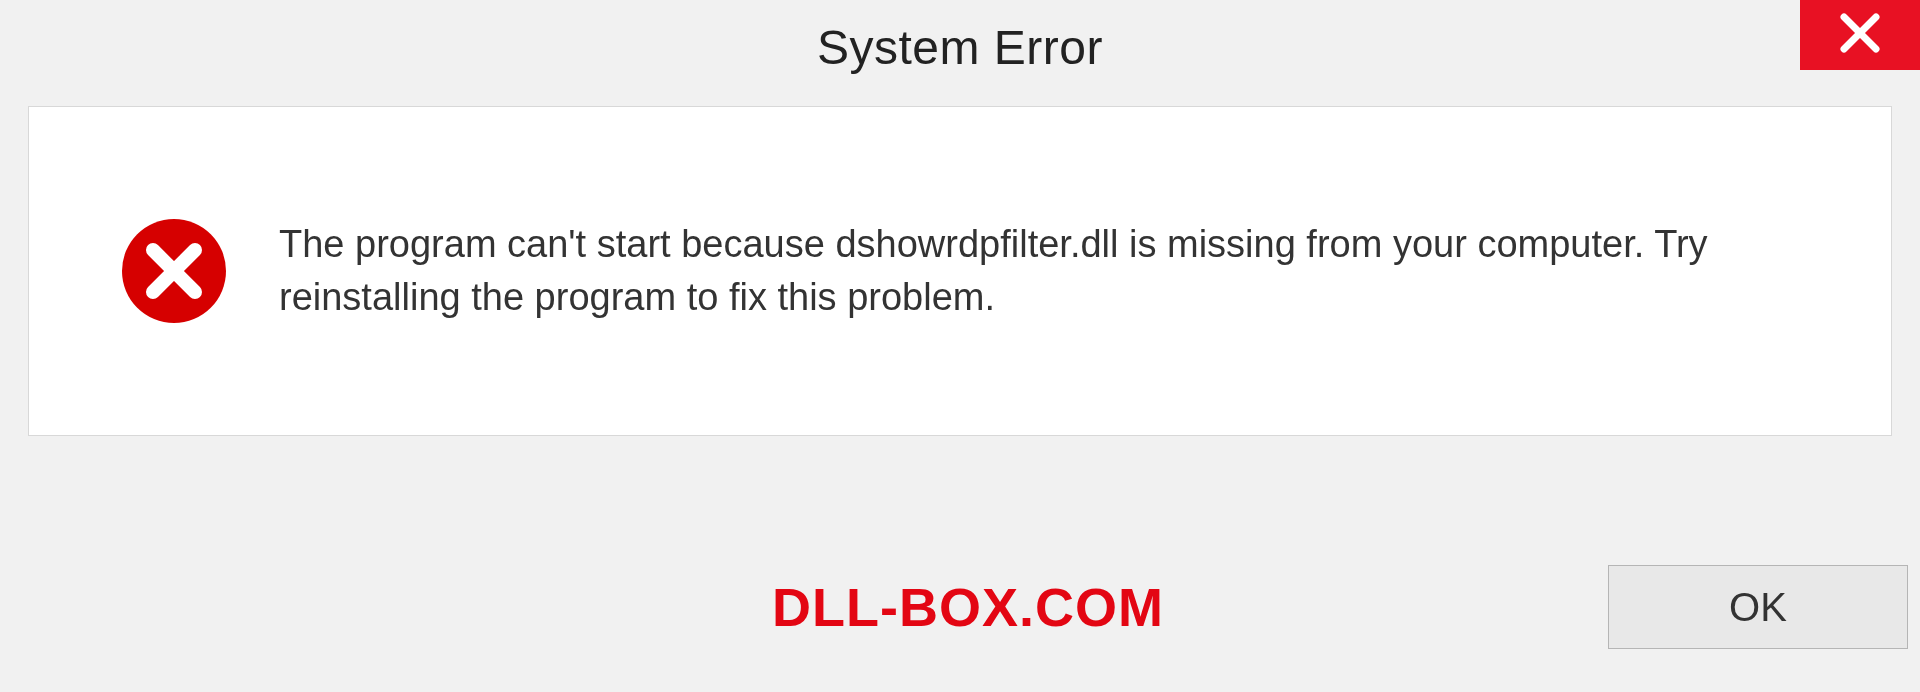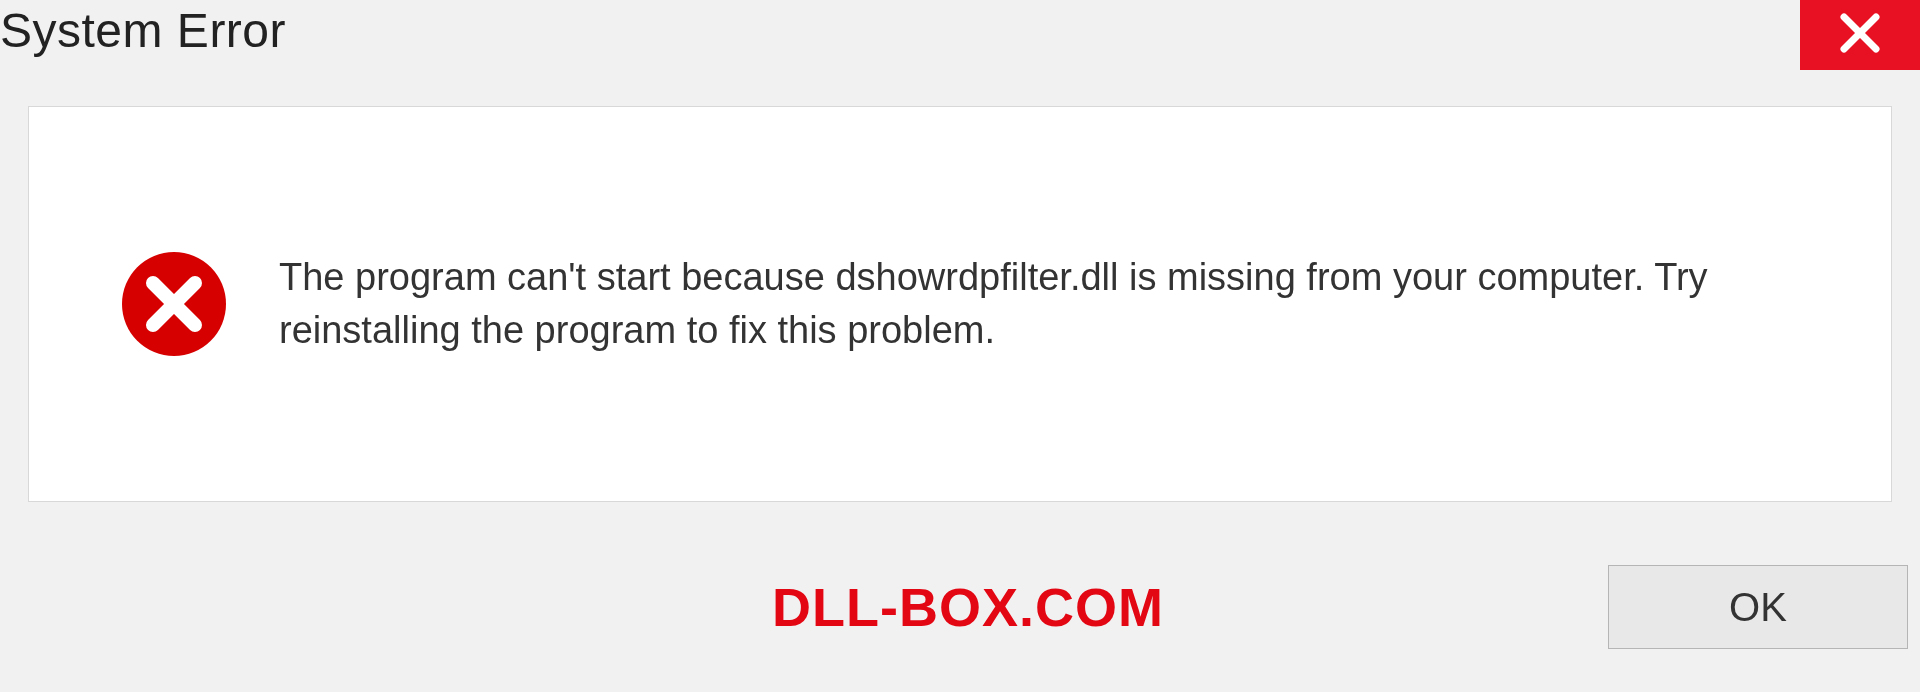--- a/index.html
+++ b/index.html
@@ -13,21 +13,22 @@
       width: 1920px;
       height: 692px;
       position: relative;
       overflow: hidden;
     }
     .titlebar {
       position: relative;
       height: 96px;
       display: flex;
       align-items: flex-start;
-      padding-top: 3px;
+      justify-content: center;
+      padding-top: 20px;
     }
     .title-text {
       font-size: 48px;
       font-weight: 400;
       color: #222;
       letter-spacing: 0.5px;
     }
     .close-btn {
       position: absolute;
       top: 0;
@@ -41,21 +42,21 @@
       cursor: pointer;
     }
     .close-btn svg {
       width: 44px;
       height: 44px;
     }
     .content-area {
       margin: 10px 28px 20px 28px;
       background: #ffffff;
       border: 1px solid #d8d8d8;
-      height: 396px;
+      height: 330px;
       display: flex;
       align-items: center;
       padding: 40px 60px 40px 90px;
     }
     .error-icon-wrap {
       flex: 0 0 auto;
       width: 110px;
       height: 110px;
       margin-right: 50px;
       display: flex;

